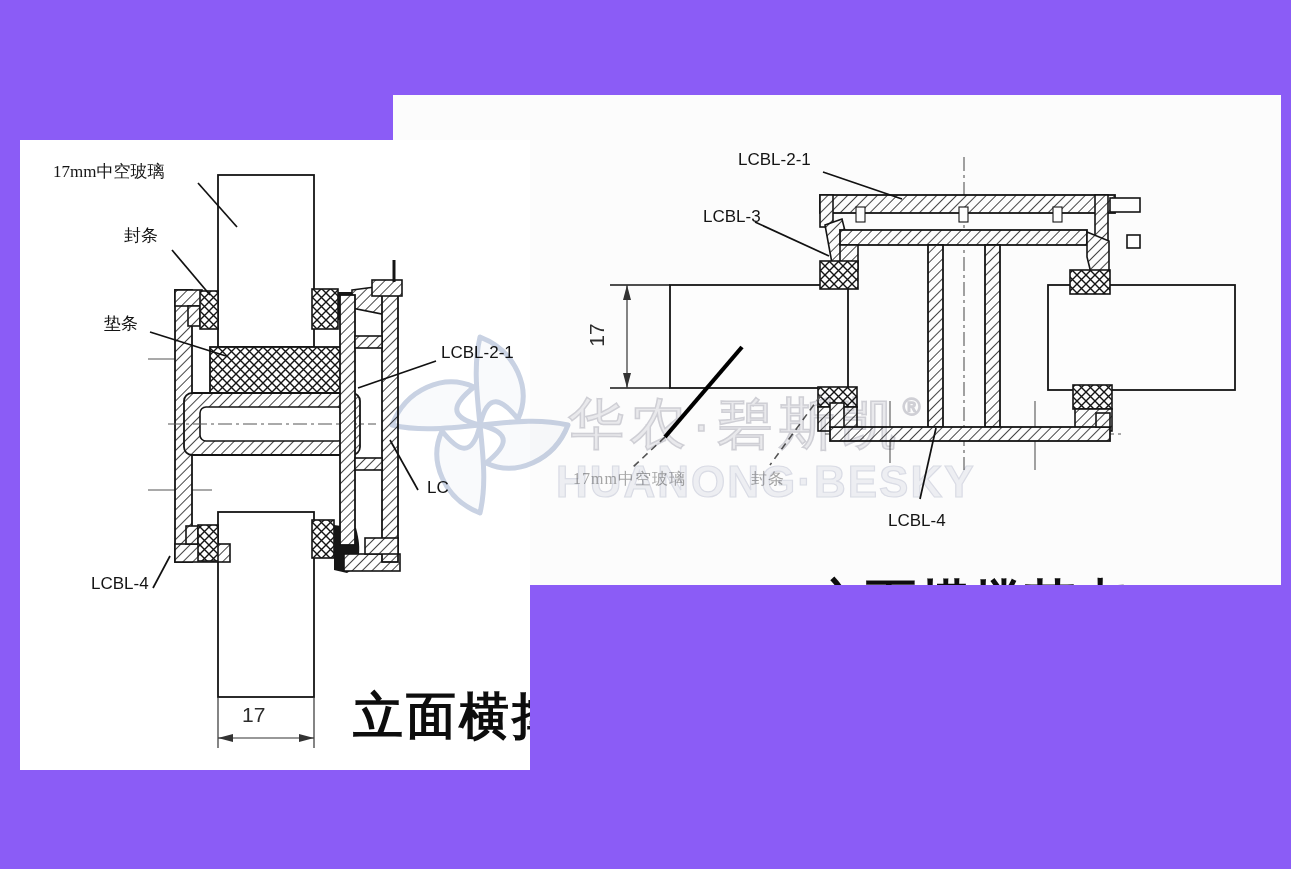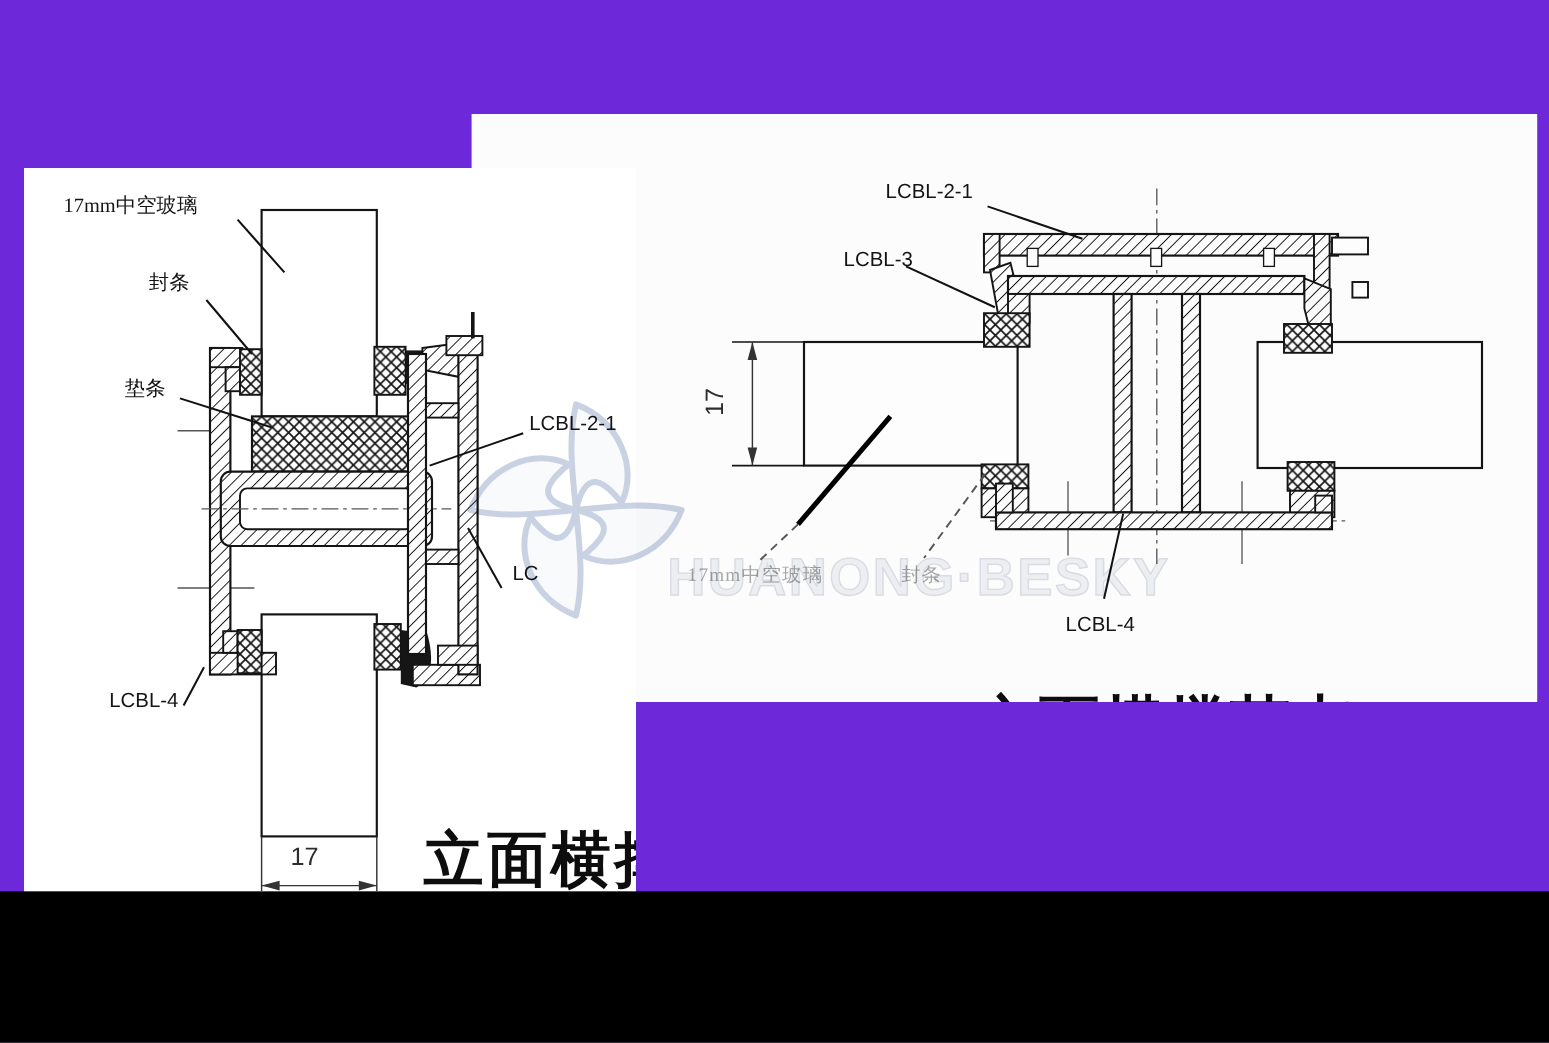--- a/index.html
+++ b/index.html
@@ -1,16 +1,16 @@
 <!DOCTYPE html>
 <html><head>
 <meta charset="utf-8">
 <style>
   html,body{margin:0;padding:0;background:#000;}
-  .stage{position:relative;width:1291px;height:743px;background:#6d28d9;overflow:hidden;
+  .stage{position:relative;width:1291px;height:869px;background:#8b5cf6;overflow:hidden;
          font-family:"Liberation Sans",sans-serif;}
   .panel{position:absolute;overflow:hidden;}
   .panel-left{left:20px;top:140px;width:510px;height:630px;background:#ffffff;z-index:2;}
   .panel-right{left:393px;top:95px;width:888px;height:490px;background:#fcfcfc;z-index:1;}
   .lbl{position:absolute;color:#141414;font-size:17px;white-space:nowrap;}
   .lbl-serif{font-family:"Liberation Serif",serif;}
   .lbl-sans{font-family:"Liberation Sans",sans-serif;}
   .lbl-dim{font-size:21px;color:#2c2c2c;font-family:"Liberation Sans",sans-serif;}
   .lbl-dim-rot{transform:rotate(-90deg);transform-origin:center;}
   .lbl-faint{color:#a5a5a5;font-size:16px;letter-spacing:1px;font-family:"Liberation Serif",serif;}
@@ -165,31 +165,32 @@
       <line x1="294" y1="557" x2="294" y2="608" stroke="#333" stroke-width="1.2"></line>
       <line x1="198" y1="598" x2="294" y2="598" stroke="#333" stroke-width="1.2"></line>
       <polygon points="198,598 213,594 213,602" fill="#333"></polygon>
       <polygon points="294,598 279,594 279,602" fill="#333"></polygon>
     </svg>
 
     <div class="lbl lbl-serif" style="left:33px;top:20px;">17mm中空玻璃</div>
     <div class="lbl lbl-serif" style="left:104px;top:84px;">封条</div>
     <div class="lbl lbl-serif" style="left:84px;top:172px;">垫条</div>
     <div class="lbl lbl-sans" style="left:421px;top:203px;">LCBL-2-1</div>
-    <div class="lbl lbl-sans" style="left:407px;top:328px;text-align:right;">LC</div>
+    <div class="lbl lbl-sans" style="left:407px;top:338px;text-align:right;">LC</div>
     <div class="lbl lbl-sans" style="left:71px;top:434px;">LCBL-4</div>
     <div class="lbl lbl-dim" style="left:222px;top:563px;">17</div>
     <div class="big-title" style="left:333px;top:543px;">立面横撑</div>
   </div>
 
   <div class="watermark">
     <svg width="200" height="200" viewBox="0 0 200 200">
       <g stroke="#c9d2e3" stroke-width="5" fill="#f4f6fa" fill-opacity="0.55" stroke-linejoin="round">
         <path d="M100,12 C136,26 152,64 138,94 C122,74 108,66 100,100 C96,62 94,38 100,12 Z"></path>
         <path d="M188,100 C174,136 136,152 106,138 C126,122 134,108 100,100 C138,96 162,94 188,100 Z"></path>
         <path d="M100,188 C64,174 48,136 62,106 C78,126 92,134 100,100 C104,138 106,162 100,188 Z"></path>
         <path d="M12,100 C26,64 64,48 94,62 C74,78 66,92 100,100 C62,104 38,106 12,100 Z"></path>
       </g>
     </svg>
+    <div class="wm-cn"><span>华农·碧斯凯</span><span class="wm-reg">®</span></div>
     <div class="wm-en">HUANONG·BESKY</div>
   </div>
 
 </div>
 
 </body></html>

